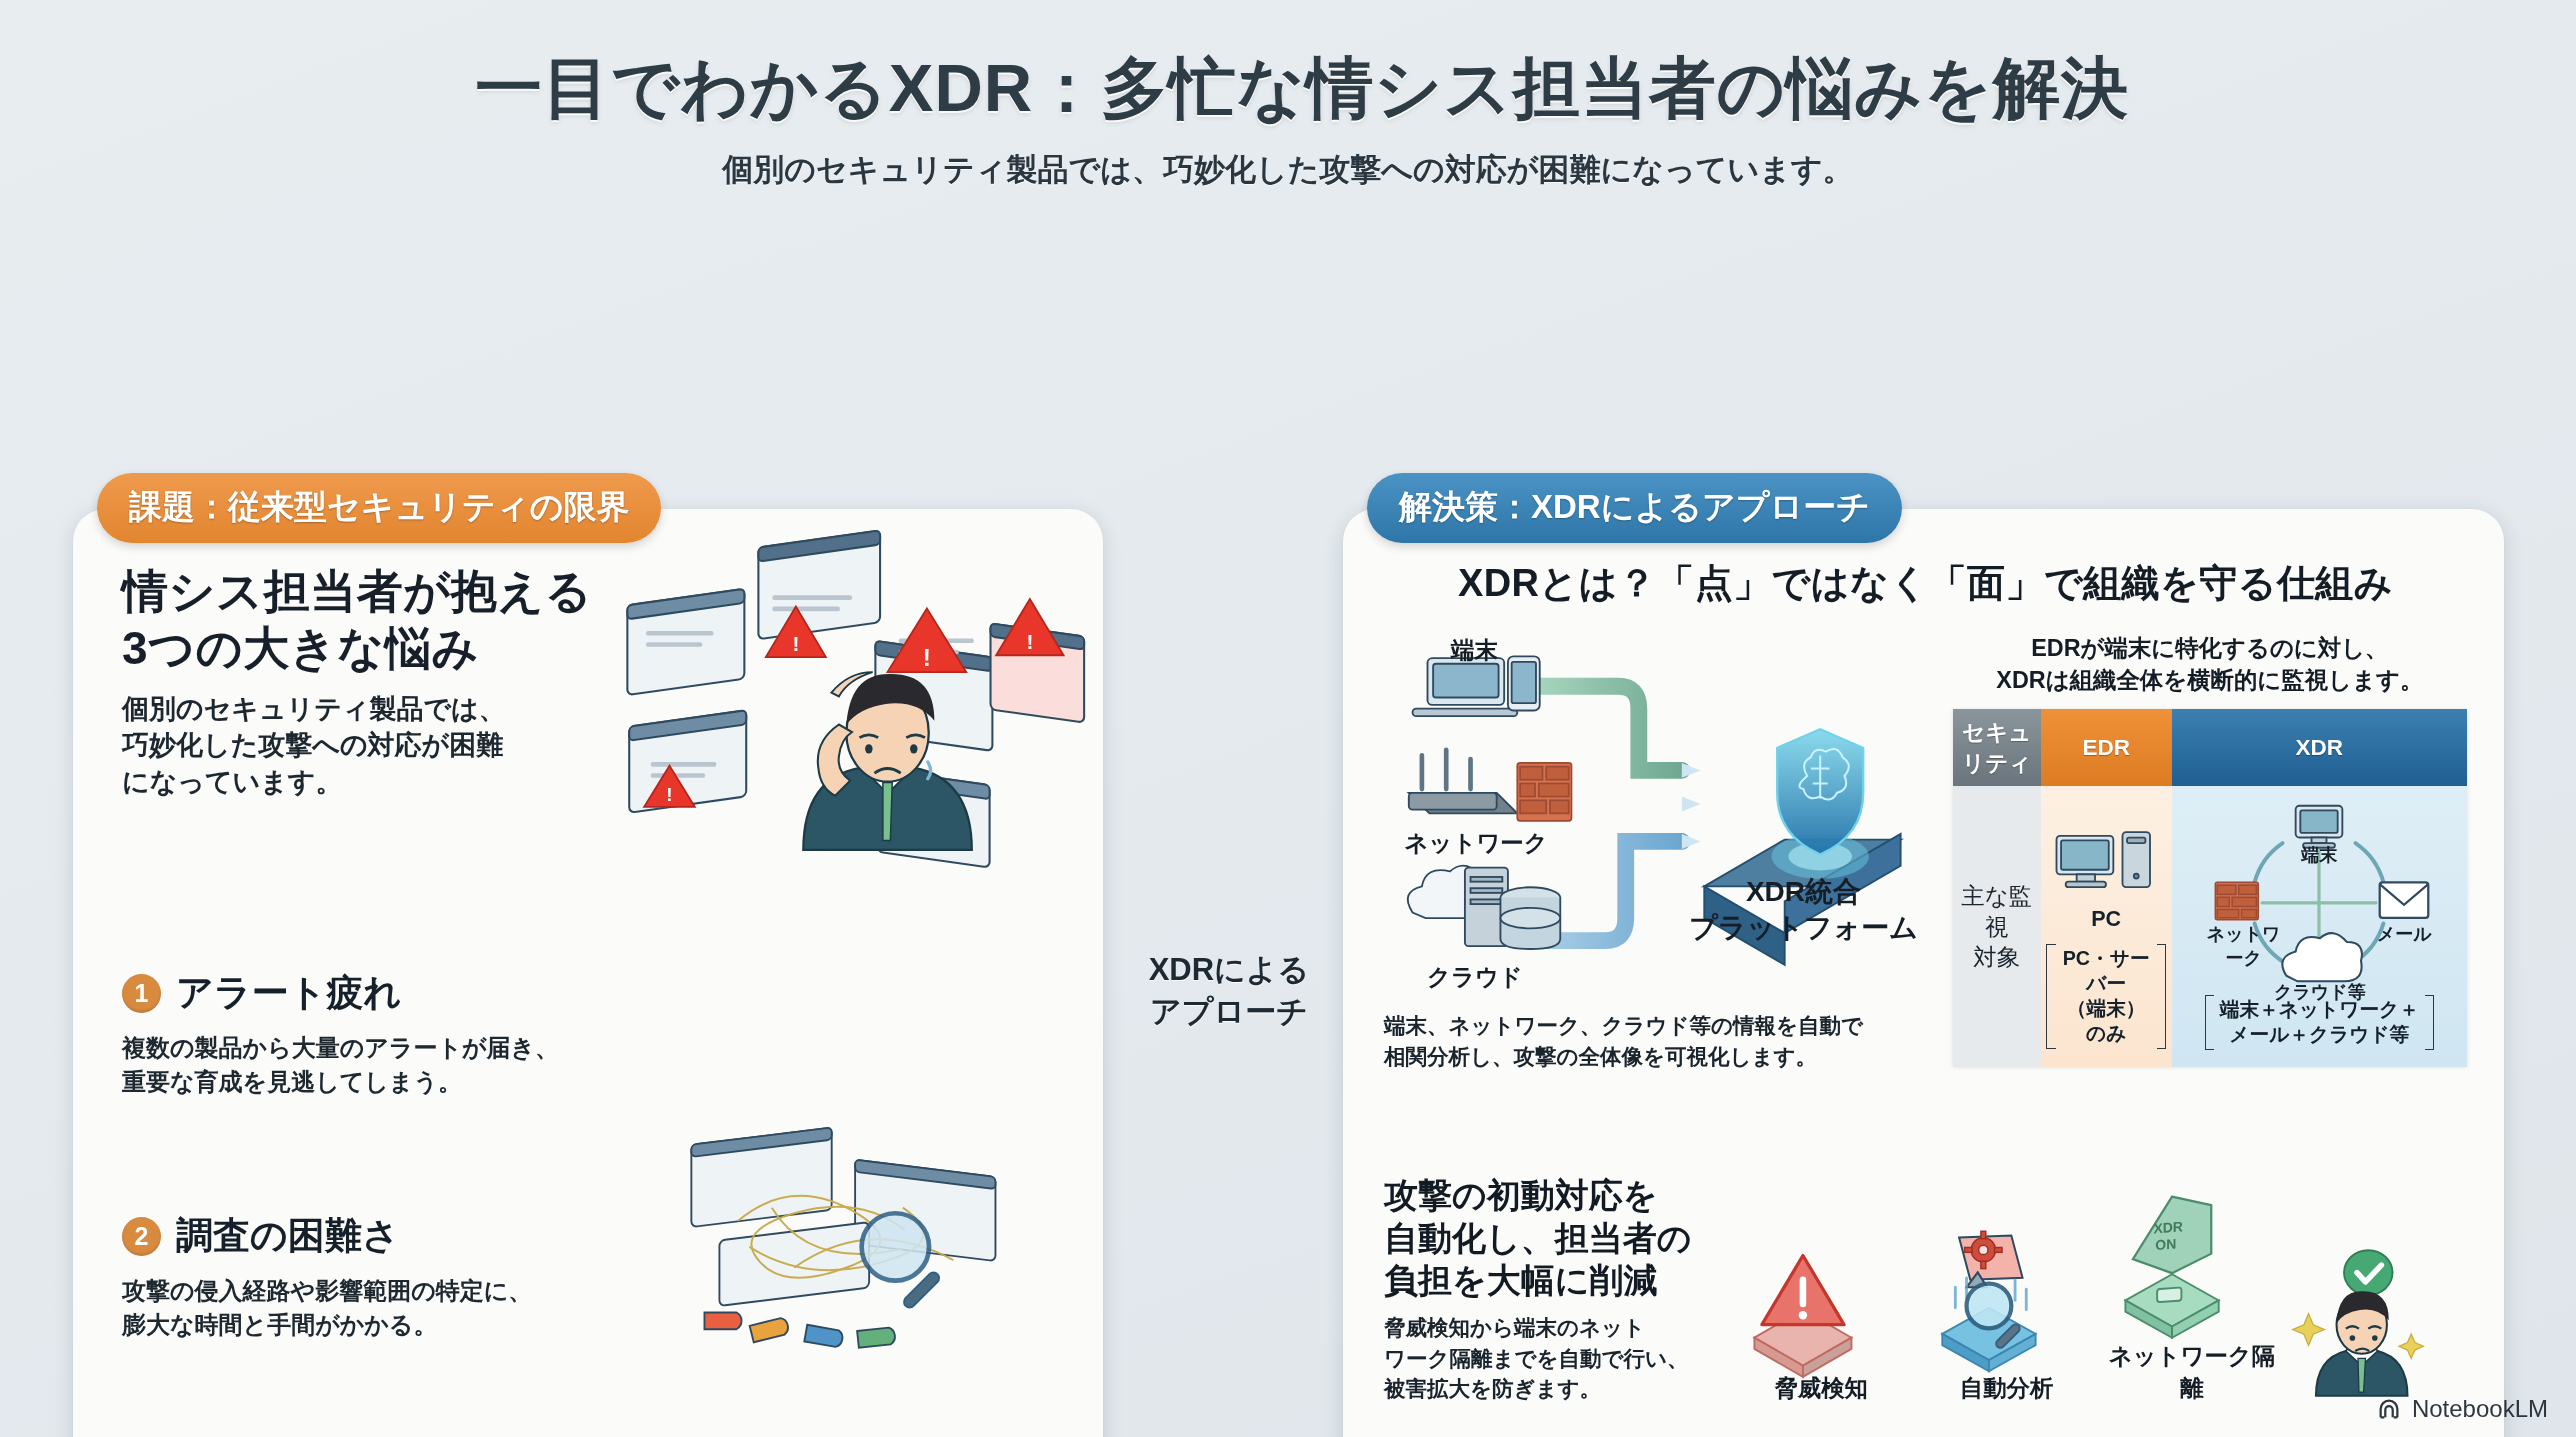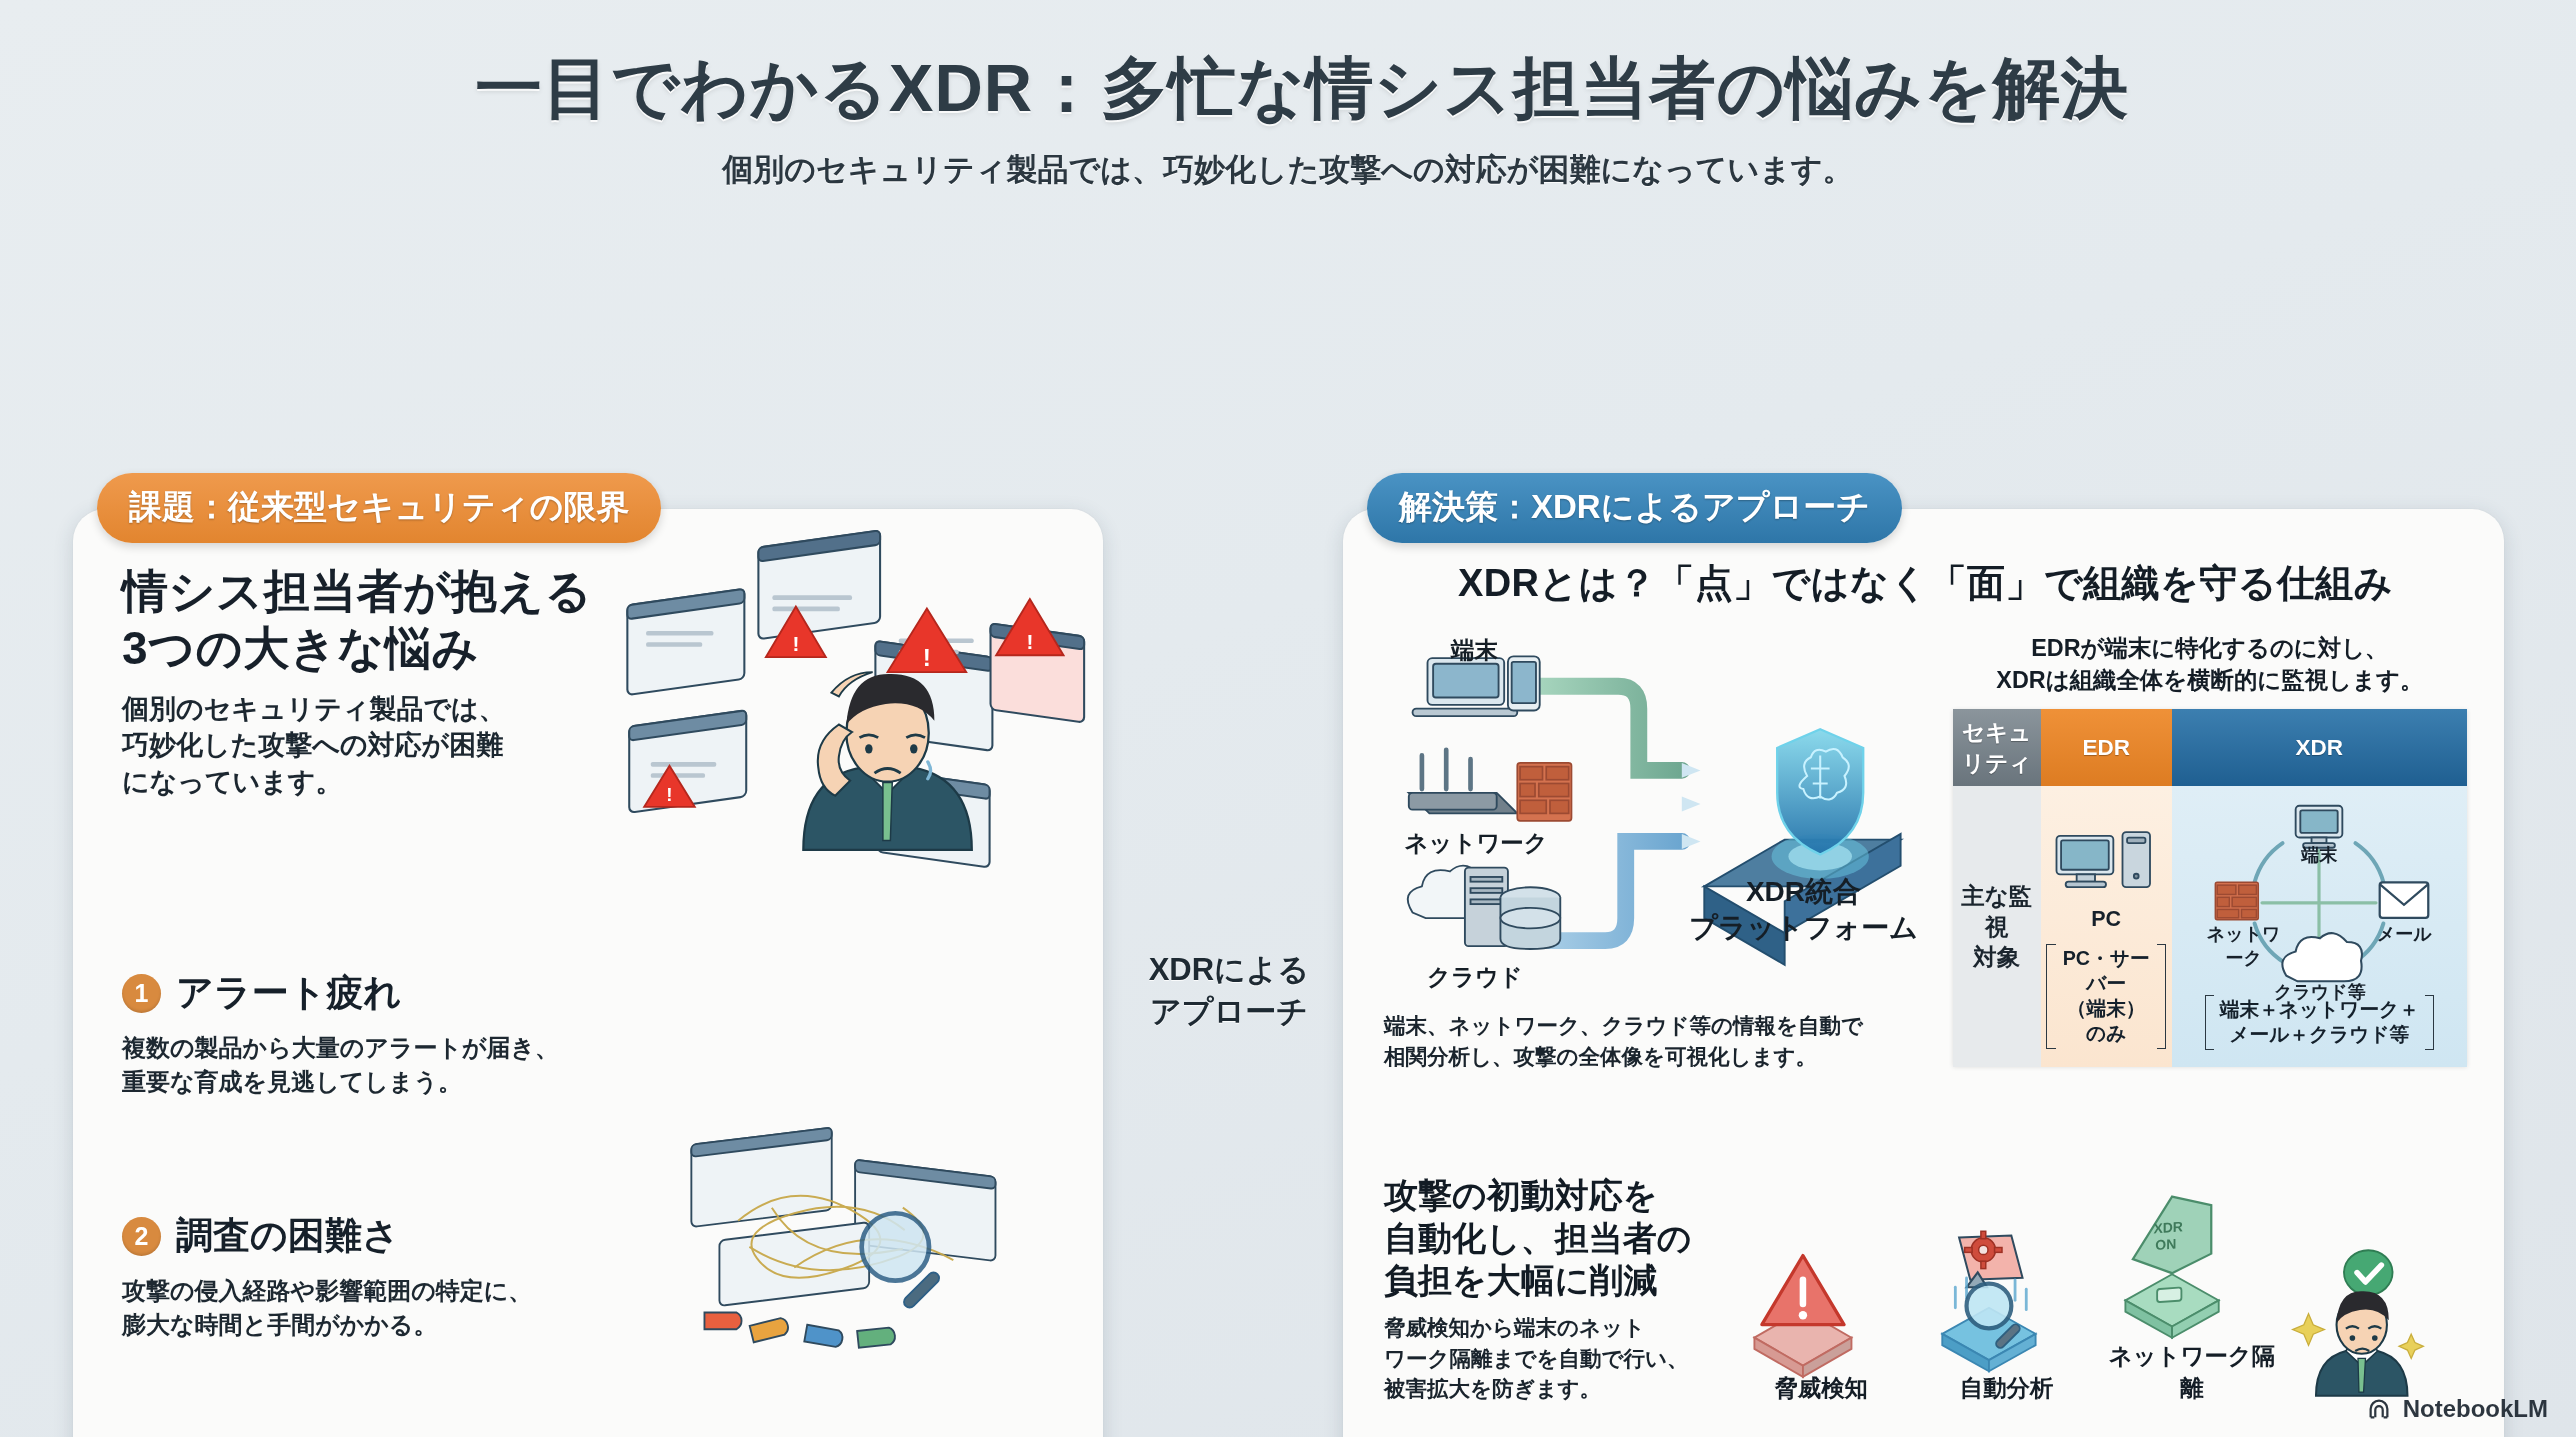--- a/index.html
+++ b/index.html
@@ -111,21 +111,21 @@
     box-shadow: 0 0.9px 4.7px rgba(0,0,0,.12);
   }
   .cmp-table th {
     font-size: 22.5px; font-weight: 700; color: #fff; padding: 7.5px 3.7px;
     text-shadow: 0 0.9px 0.9px rgba(0,0,0,.3);
   }
   .th-sec { background: linear-gradient(180deg,#8b959c,#69747c); width: 88px; }
   .th-edr { background: linear-gradient(180deg,#ef9138,#dd7c22); width: 131px; }
   .th-xdr { background: linear-gradient(180deg,#3c7fb0,#1f5f91); }
   .cmp-table td { vertical-align: middle; text-align: center; padding: 0; height: 281px; }
-  .td-sec { background: #e7eaec; font-size: 23.4px; font-weight: 700; line-height: 1.3; color: #1b252e; margin-top: 32px; }
+  .td-sec { background: #e7eaec; font-size: 23.4px; font-weight: 400; line-height: 1.3; color: #1b252e; margin-top: 32px; }
   .td-edr { background: linear-gradient(180deg,#fdf0e2,#fbe5cf); }
   .td-xdr { background: linear-gradient(180deg,#dfeef6,#cfe6f2); }
   .cell-note {
     font-size: 19.7px; font-weight: 700; line-height: 1.28; color: #14202b;
     position: relative; display: inline-block; padding: 1.9px 15px;
   }
   .cell-note::before, .cell-note::after {
     content: ""; position: absolute; top: 0; bottom: 0; width: 8.4px;
     border-top: 1.9px solid #2b3842; border-bottom: 1.9px solid #2b3842;
   }
@@ -139,21 +139,21 @@
   .auto-head { font-size: 34px; font-weight: 700; line-height: 1.26; color: #121b24; }
   .auto-body { margin-top: 11.2px; font-size: 21.5px; font-weight: 700; line-height: 1.4; color: #1a242d; }
   .auto-icons { flex: 1; display: flex; justify-content: space-around; align-items: flex-end; }
   .auto-item { text-align: center; width: 178px; }
   .auto-item-label { margin-top: 5.6px; font-size: 23.4px; font-weight: 700; color: #141d26; }
 
   
   .watermark {
     position: absolute; right: 28px; bottom: 15px;
     display: flex; align-items: center; gap: 10.3px;
-    font-size: 24px; font-weight: 700; color: #1c2630; opacity: .92;
+    font-size: 24px; font-weight: 400; color: #1c2630; opacity: .92;
   }
 
   svg { display: block; overflow: visible; }
 </style>
 </head>
 <body>
 
 <div class="header">
   <div class="main-title">一目でわかるXDR：多忙な情シス担当者の悩みを解決</div>
   <div class="sub-title">個別のセキュリティ製品では、巧妙化した攻撃への対応が困難になっています。</div>

